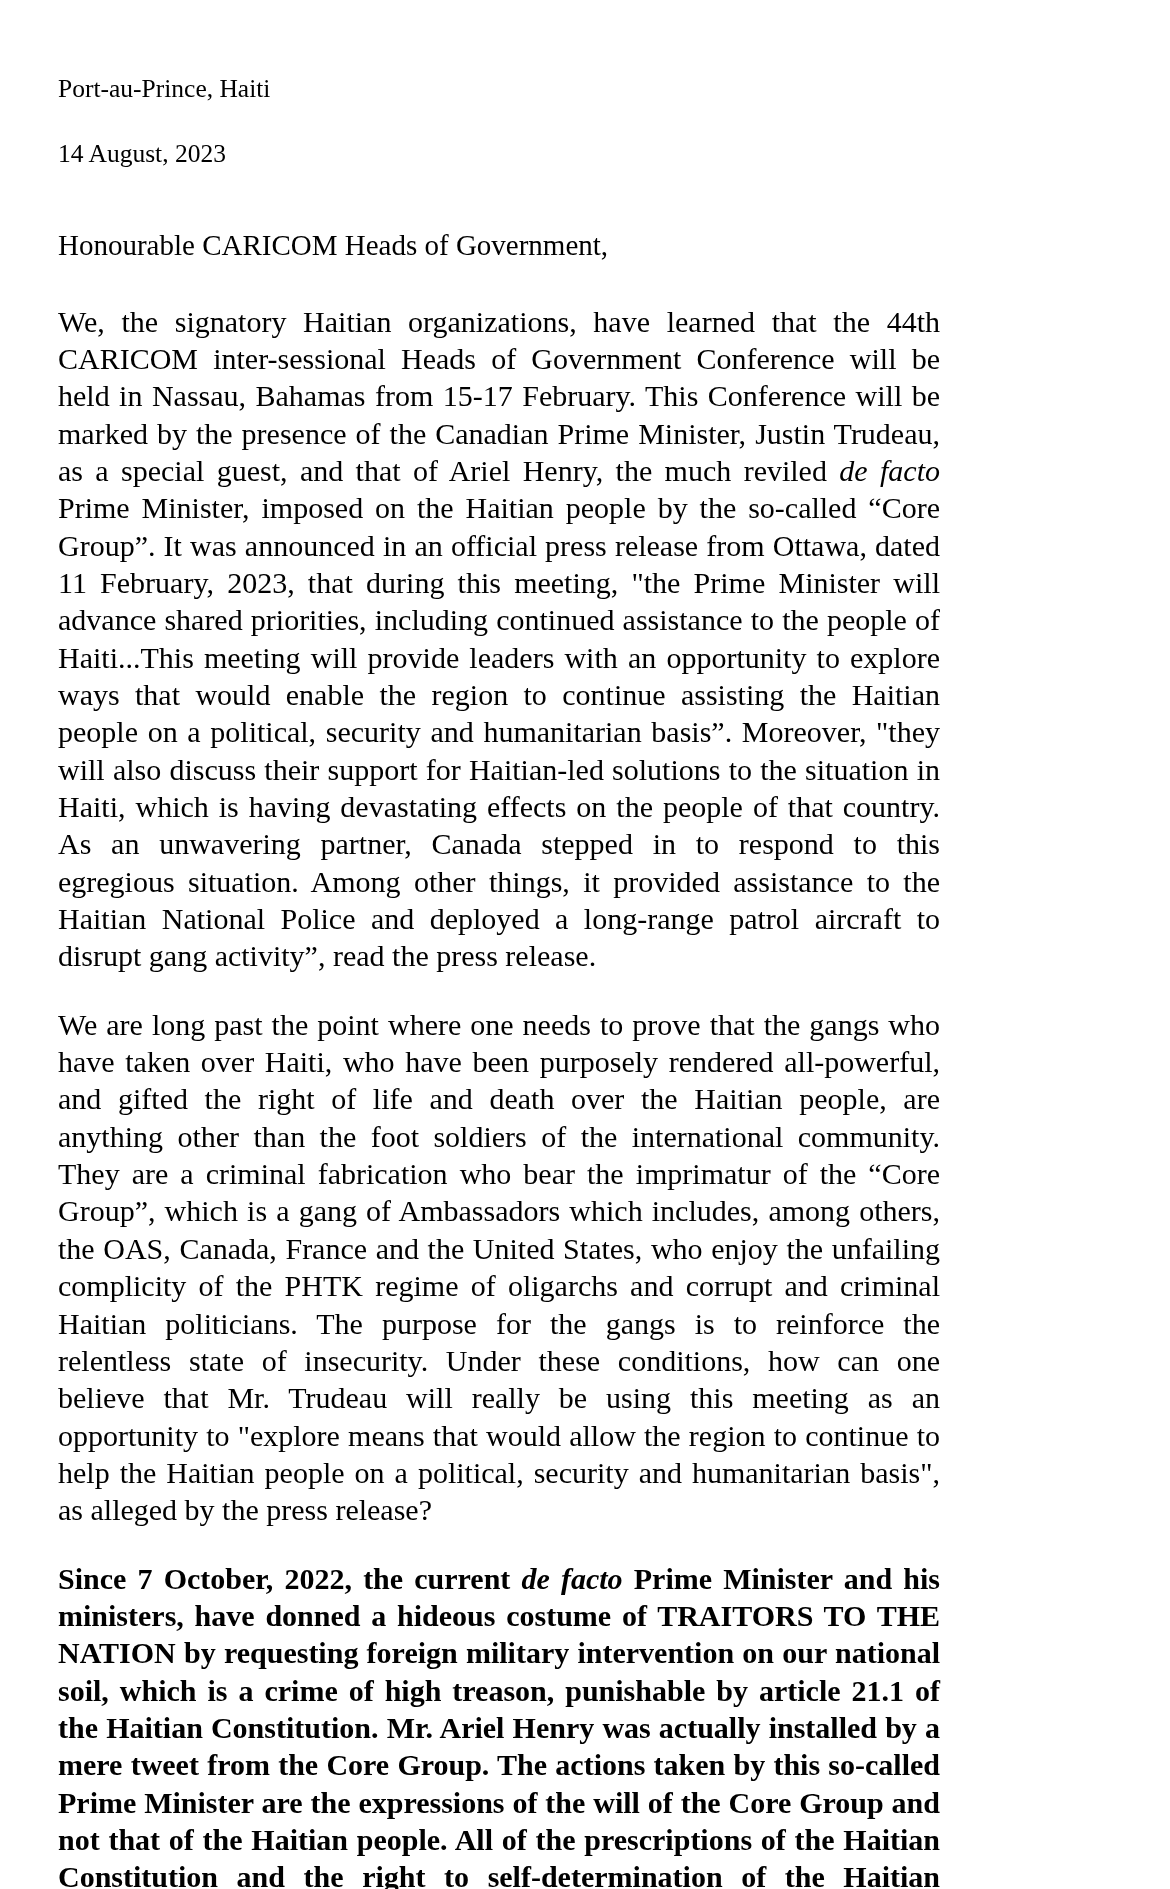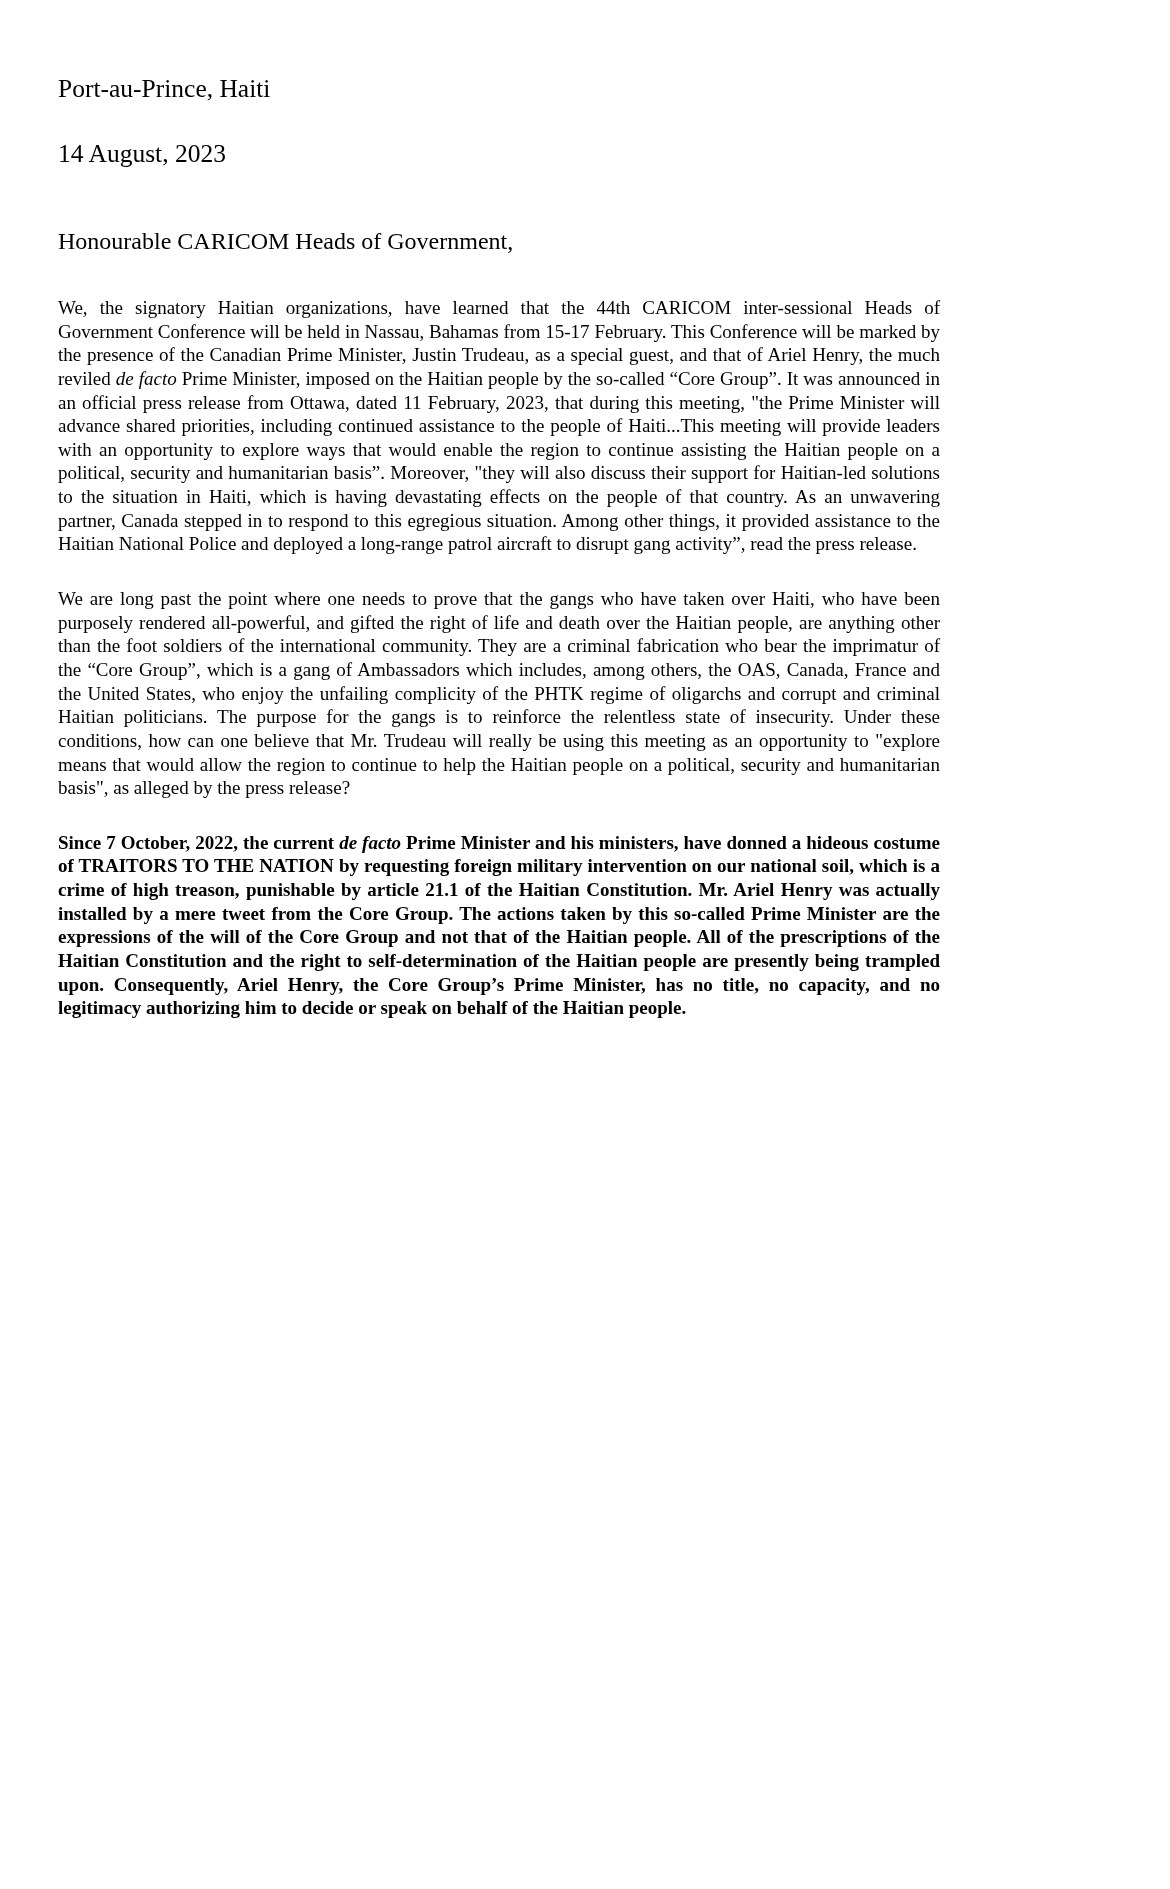--- a/index.html
+++ b/index.html
@@ -29,27 +29,27 @@
   .head-line {
     font-size: 25.5px;
     line-height: 1.32;
     text-align: left;
     margin: 0;
   }
   .gap-datetop { height: 31px; }
   .gap-after-date { height: 56px; }
   .gap-after-salutation { height: 38px; }
   .salutation {
-    font-size: 24px;
+    font-size: 29px;
     line-height: 1.32;
     text-align: left;
     margin: 0;
   }
   p.para {
-    font-size: 19px;
+    font-size: 30px;
     line-height: 1.245;
     text-align: justify;
     text-justify: inter-word;
     margin: 0 0 31px 0;
     hyphens: none;
   }
   p.para:last-child { margin-bottom: 12px; font-weight: bold; }
   .it { font-style: italic; }
 </style>
 </head>

